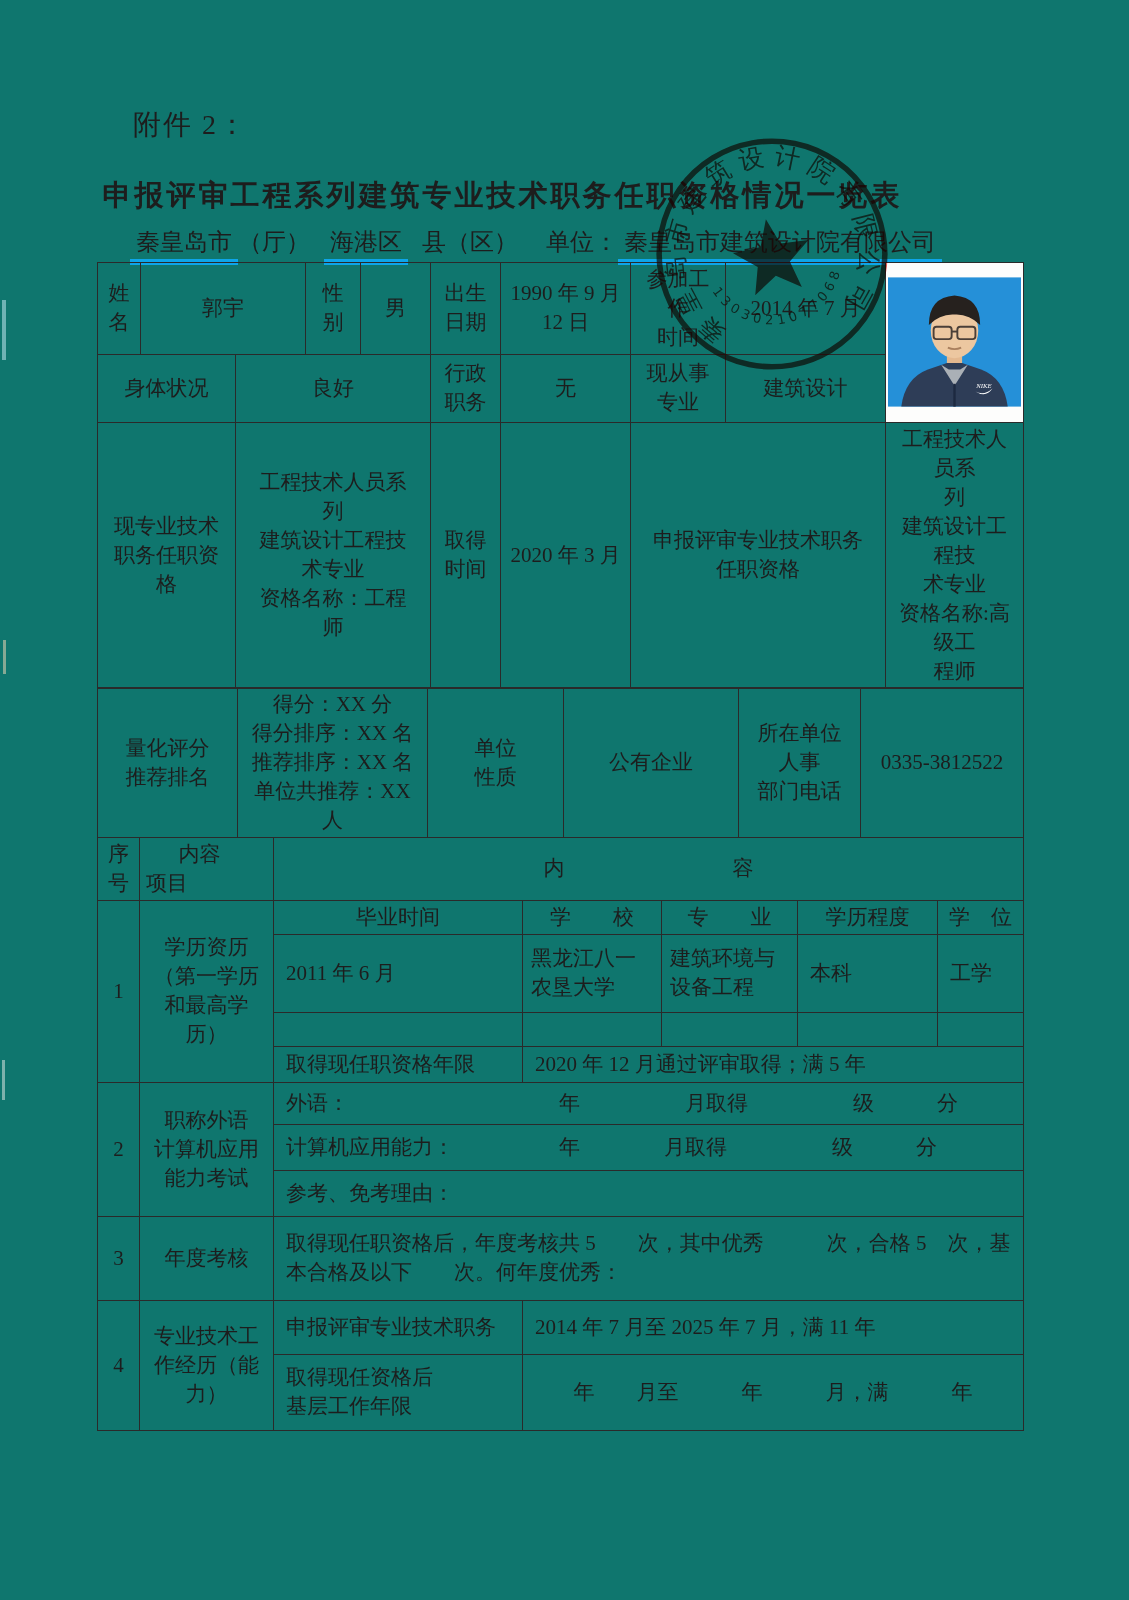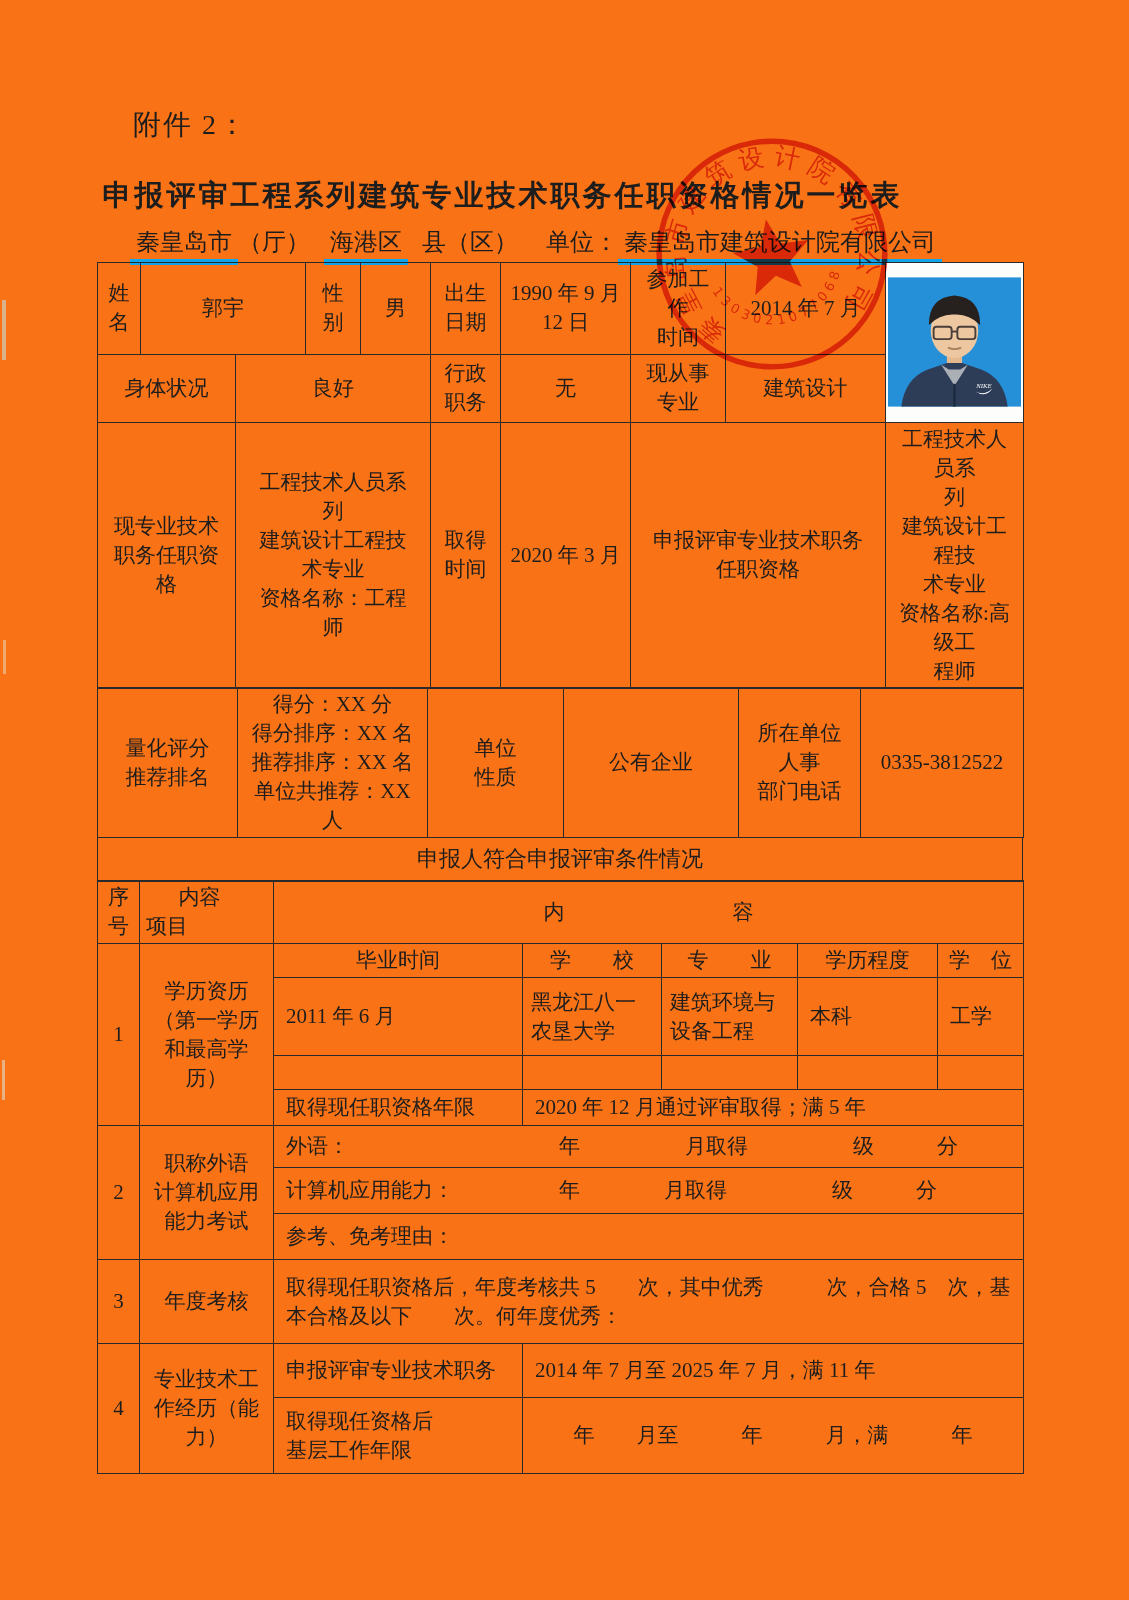--- a/index.html
+++ b/index.html
@@ -1,21 +1,21 @@
 <!DOCTYPE html>
 <html><head>
 <meta charset="utf-8">
 <style>
   html,body{margin:0;padding:0;}
   body{background:#e8e8e8;}
   .sheet{
     position:relative;
     width:1129px;height:1600px;
     margin:0 auto;
-    background:#f97316;
+    background:#0f766e;
     overflow:hidden;
     font-family:"Liberation Serif","DejaVu Serif",serif;
     color:#1d1d1d;
   }
   
   .artifact{position:absolute;opacity:.55;}
   .a1{left:2px;top:300px;width:4px;height:60px;background:#bfe6ee;}
   .a2{left:3px;top:640px;width:3px;height:34px;background:#e9d3b4;}
   .a3{left:2px;top:1060px;width:3px;height:40px;background:#d9e4e0;}
 
@@ -174,27 +174,20 @@
 性质</td>
         <td>公有企业</td>
         <td class="pre">所在单位
 人事
 部门电话</td>
         <td>0335-3812522</td>
       </tr>
     </tbody>
       </table>
 
-    <table class="f">
-      <tbody>
-          <tr style="height:44px">
-        <td style="font-size:22px">申报人符合申报评审条件情况</td>
-      </tr>
-    </tbody>
-      </table>
 
     <table class="f">
       <colgroup>
         <col style="width:42px">
           <col style="width:134px">
           <col style="width:249px">
         <col style="width:139px">
           <col style="width:136px">
           <col style="width:140px">
         <col style="width:86px">

